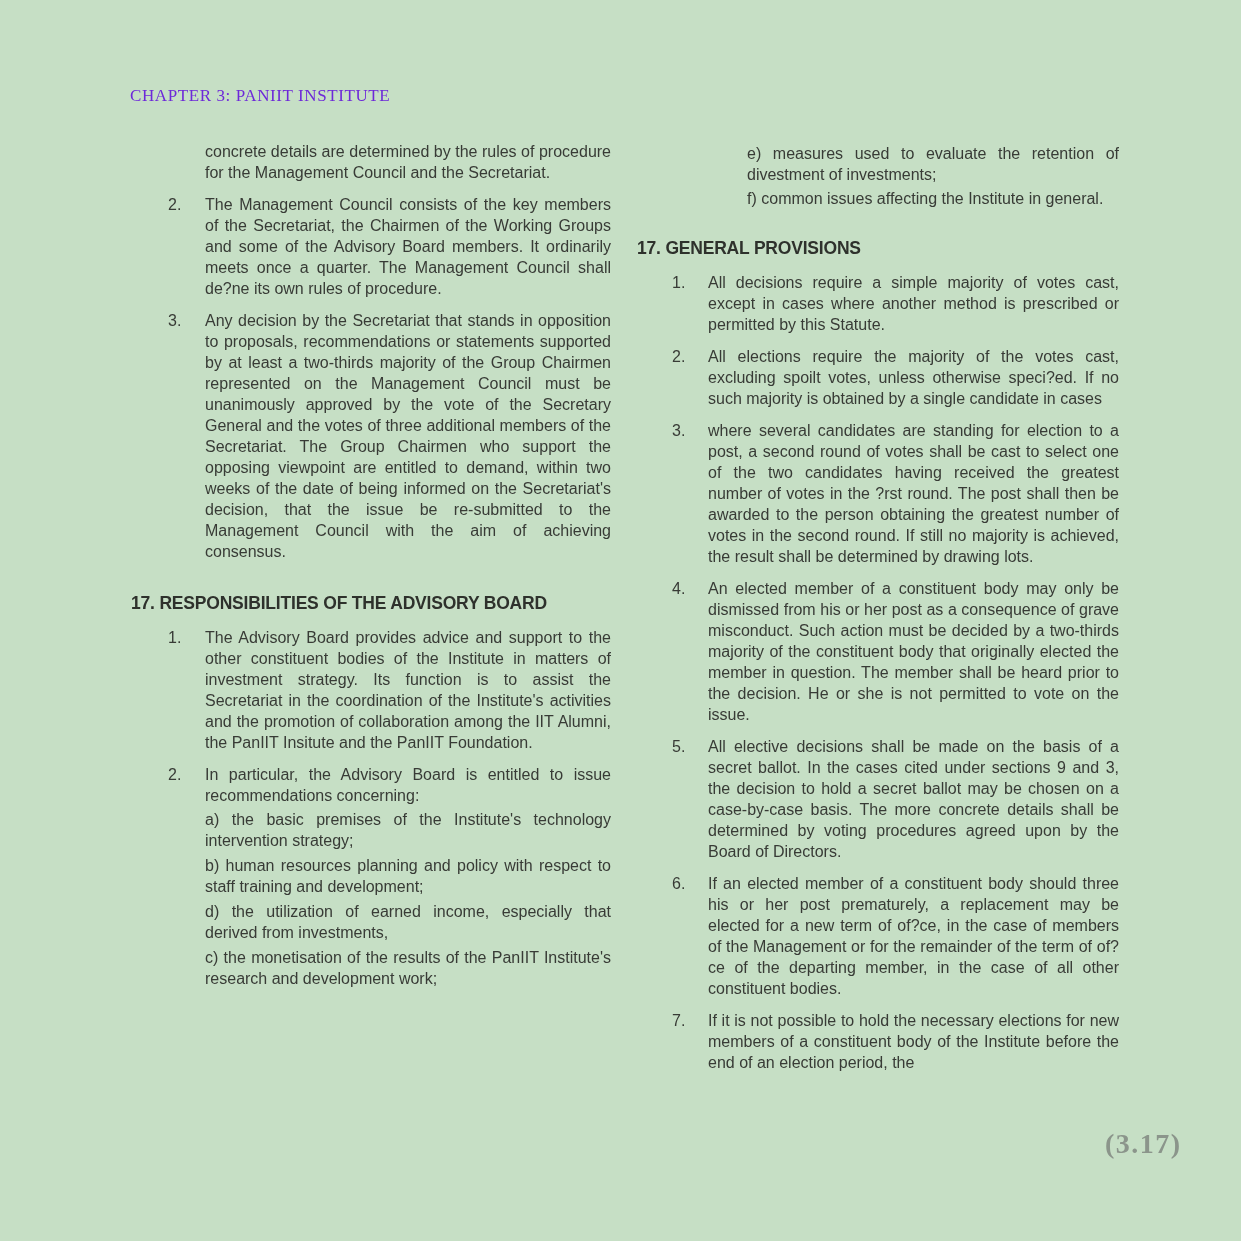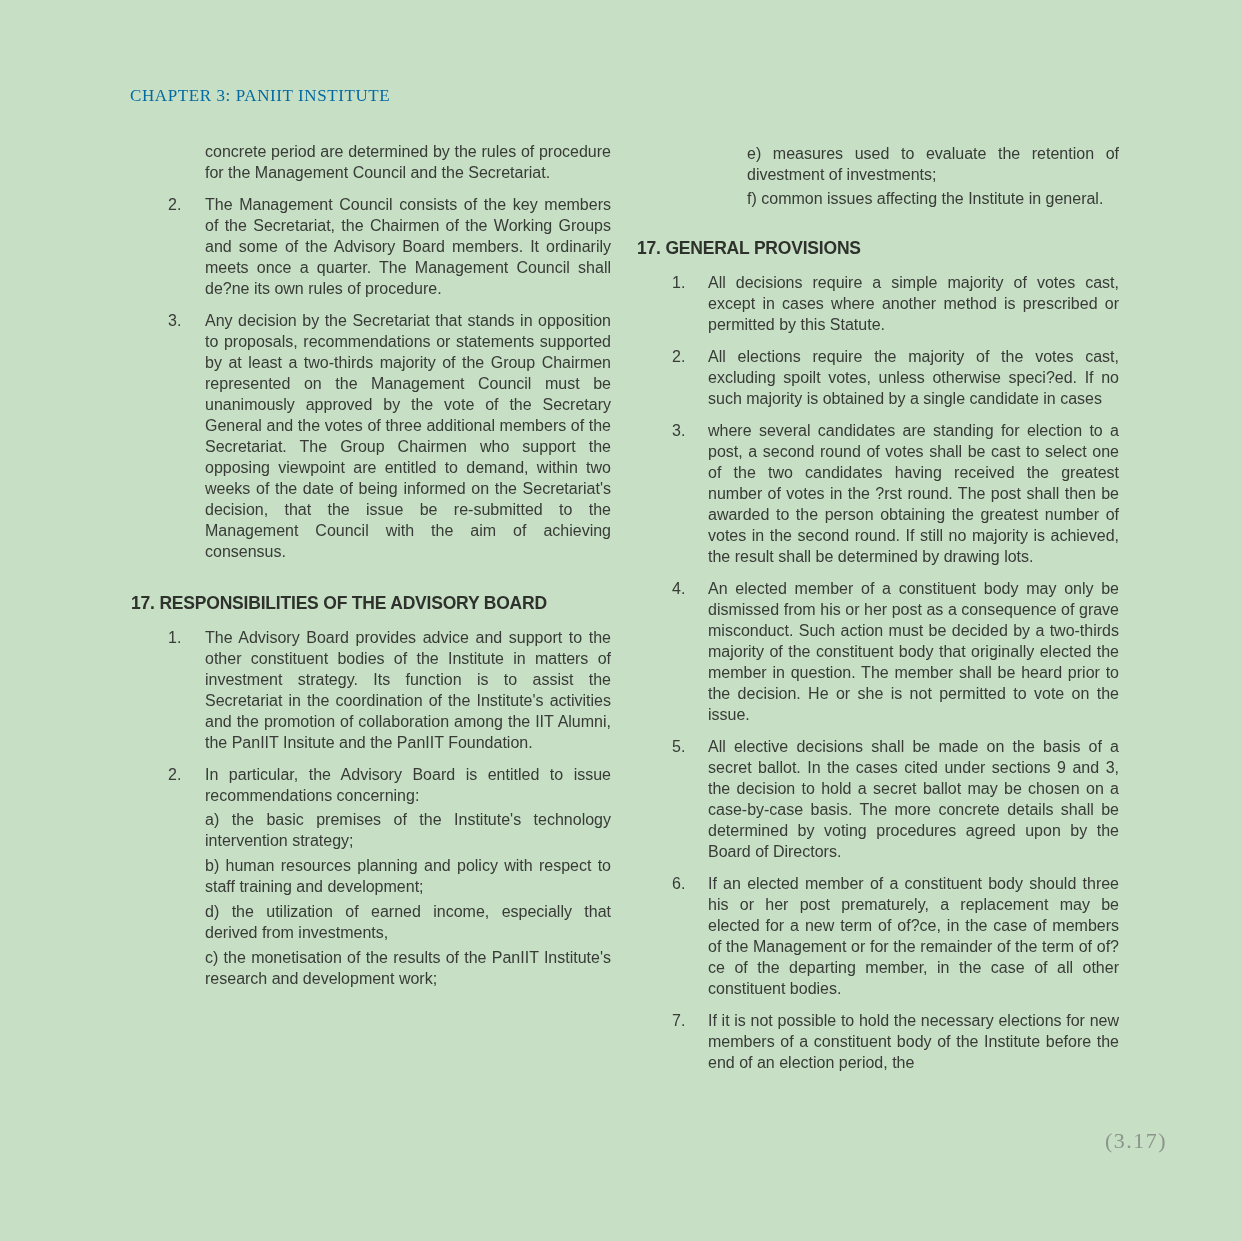--- a/index.html
+++ b/index.html
@@ -10,21 +10,21 @@
     color: #383b36;
     position: relative;
     overflow: hidden;
   }
   .page { position: absolute; inset: 0; }
 
   .chapter-header {
     position: absolute; left: 130px; top: 86px;
     font-family: "Liberation Serif", serif;
     font-size: 17px; letter-spacing: 0.6px;
-    color: #0369a1;
+    color: #6d28d9;
   }
 
   .col { position: absolute; font-size: 16px; line-height: 21px; }
   .col-left  { left: 131px; top: 141px; width: 480px; }
   .col-right { left: 637px; top: 143px; width: 482px; }
 
   .para, .item-text, .sub-item {
     text-align: justify;
   }
 
@@ -45,34 +45,35 @@
     margin: 31px 0 13px 0;
   }
   .col-right .section-heading { margin-top: 29px; }
 
   .mb0 { margin-bottom: 0; }
   .mb3 { margin-bottom: 3px; }
 
   .page-number {
     position: absolute; left: 1105px; top: 1128px;
     font-family: "Liberation Serif", serif;
-    font-size: 22px; letter-spacing: 1.5px;
+    font-size: 28px; letter-spacing: 1.5px;
     color: #8b958b;
+    font-weight: bold;
   }
 </style>
 </head>
 <body>
 
 <div class="page">
 
   <div class="chapter-header">CHAPTER 3: PANIIT INSTITUTE</div>
 
   <div class="col col-left">
 
-    <p class="para cont-para">concrete period are determined by the rules of procedure for the Management Council and the Secretariat.</p>
+    <p class="para cont-para">concrete details are determined by the rules of procedure for the Management Council and the Secretariat.</p>
 
     <div class="num-item">
       <span class="num">2.</span>
       <span class="item-text">The Management Council consists of the key members of the Secretariat, the Chairmen of the Working Groups and some of the Advisory Board members. It ordinarily meets once a quarter. The Management Council shall de?ne its own rules of procedure.</span>
     </div>
 
     <div class="num-item mb0">
       <span class="num">3.</span>
       <span class="item-text">Any decision by the Secretariat that stands in opposition to proposals, recommendations or statements supported by at least a two-thirds majority of the Group Chairmen represented on the Management Council must be unanimously approved by the vote of the Secretary General and the votes of three additional members of the Secretariat. The Group Chairmen who support the opposing viewpoint are entitled to demand, within two weeks of the date of being informed on the Secretariat's decision, that the issue be re-submitted to the Management Council with the aim of achieving consensus.</span>
     </div>

